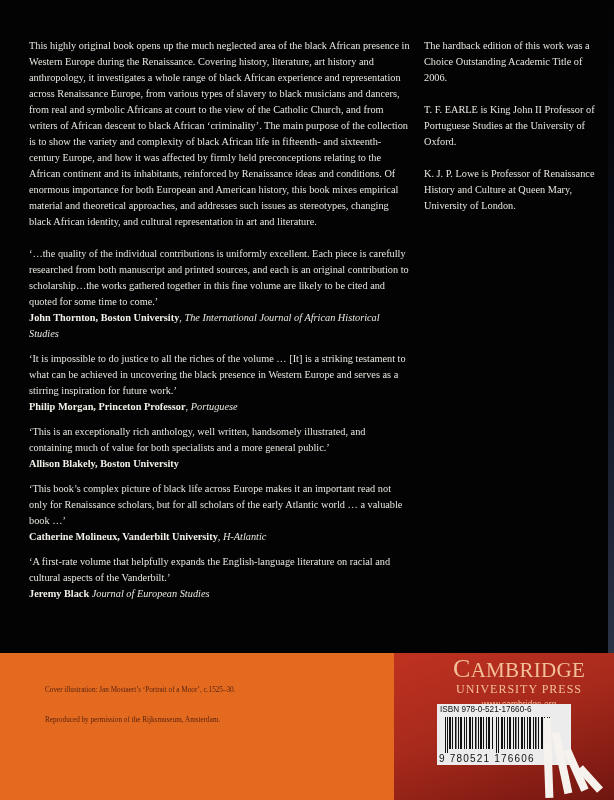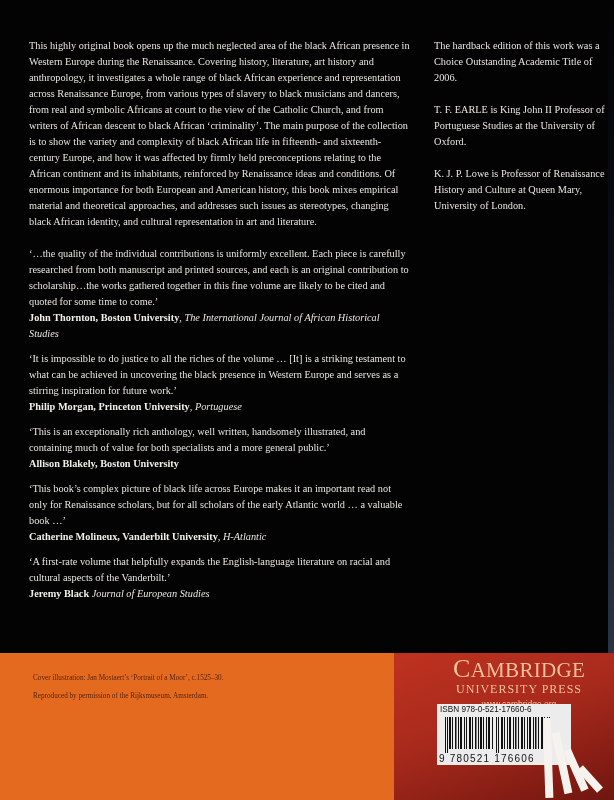--- a/index.html
+++ b/index.html
@@ -19,32 +19,32 @@
   }
   .main-col p { margin: 0; }
   .blurb { margin-bottom: 16px !important; }
   .review { margin-bottom: 9px; }
   .review .quote { line-height: 16px; }
   .review .attr { line-height: 16px; }
   .review .attr b { font-weight: bold; color: #f2efe9; }
   .review .attr i { font-style: italic; }
   .side-col {
     position: absolute; left: 424px; top: 38px; width: 180px;
-    font-size: 10.3px; line-height: 16px; margin-left: 10px;
+    font-size: 10.3px; line-height: 16px;
   }
   .side-col p { margin: 0 0 16px 0; }
   .footer-orange {
     position: absolute; left: 0; top: 653px; width: 394px; height: 147px;
     background: #e46a20;
   }
   .credits {
     position: absolute; left: 29px; top: 14px; width: 350px;
     font-size: 7.2px; line-height: 14px; color: #5a2410;
   }
-  .credits p { margin: 4px; }
+  .credits p { margin: 16px; }
   .footer-red {
     position: absolute; left: 394px; top: 653px; width: 220px; height: 147px;
     background: linear-gradient(160deg, #bf3220 0%, #a82a1c 45%, #861d14 80%, #6e1610 100%);
   }
   .cup-logo {
     position: absolute; left: 59px; top: 5px; text-align: center; color: #f3c09a;
   }
   .cup-name {
     font-size: 21px; letter-spacing: 0.3px; line-height: 22px; font-weight: normal;
   }
@@ -84,21 +84,21 @@
 <div class="main-col">
   <p class="blurb">This highly original book opens up the much neglected area of the black African presence in Western Europe during the Renaissance. Covering history, literature, art history and anthropology, it investigates a whole range of black African experience and representation across Renaissance Europe, from various types of slavery to black musicians and dancers, from real and symbolic Africans at court to the view of the Catholic Church, and from writers of African descent to black African ‘criminality’. The main purpose of the collection is to show the variety and complexity of black African life in fifteenth- and sixteenth-century Europe, and how it was affected by firmly held preconceptions relating to the African continent and its inhabitants, reinforced by Renaissance ideas and conditions. Of enormous importance for both European and American history, this book mixes empirical material and theoretical approaches, and addresses such issues as stereotypes, changing black African identity, and cultural representation in art and literature.</p>
 
   <div class="review">
     <div class="quote">‘…the quality of the individual contributions is uniformly excellent. Each piece is carefully researched from both manuscript and printed sources, and each is an original contribution to scholarship…the works gathered together in this fine volume are likely to be cited and quoted for some time to come.’</div>
     <div class="attr"><b>John Thornton, Boston University</b><span>, </span><i>The International Journal of African Historical Studies</i></div>
   </div>
 
   <div class="review">
     <div class="quote">‘It is impossible to do justice to all the riches of the volume … [It] is a striking testament to what can be achieved in uncovering the black presence in Western Europe and serves as a stirring inspiration for future work.’</div>
-    <div class="attr"><b>Philip Morgan, Princeton University</b><span>, </span><i>Portuguese</i></div>
+    <div class="attr"><b>Philip Morgan, Princeton Professor</b><span>, </span><i>Portuguese</i></div>
   </div>
 
 
   <div class="review">
     <div class="quote">‘This is an exceptionally rich anthology, well written, handsomely illustrated, and containing much of value for both specialists and a more general public.’</div>
     <div class="attr"><b>Allison Blakely, Boston University</b><span></span><i></i></div>
   </div>
 
   <div class="review">
     <div class="quote">‘This book’s complex picture of black life across Europe makes it an important read not only for Renaissance scholars, but for all scholars of the early Atlantic world … a valuable book …’</div>

